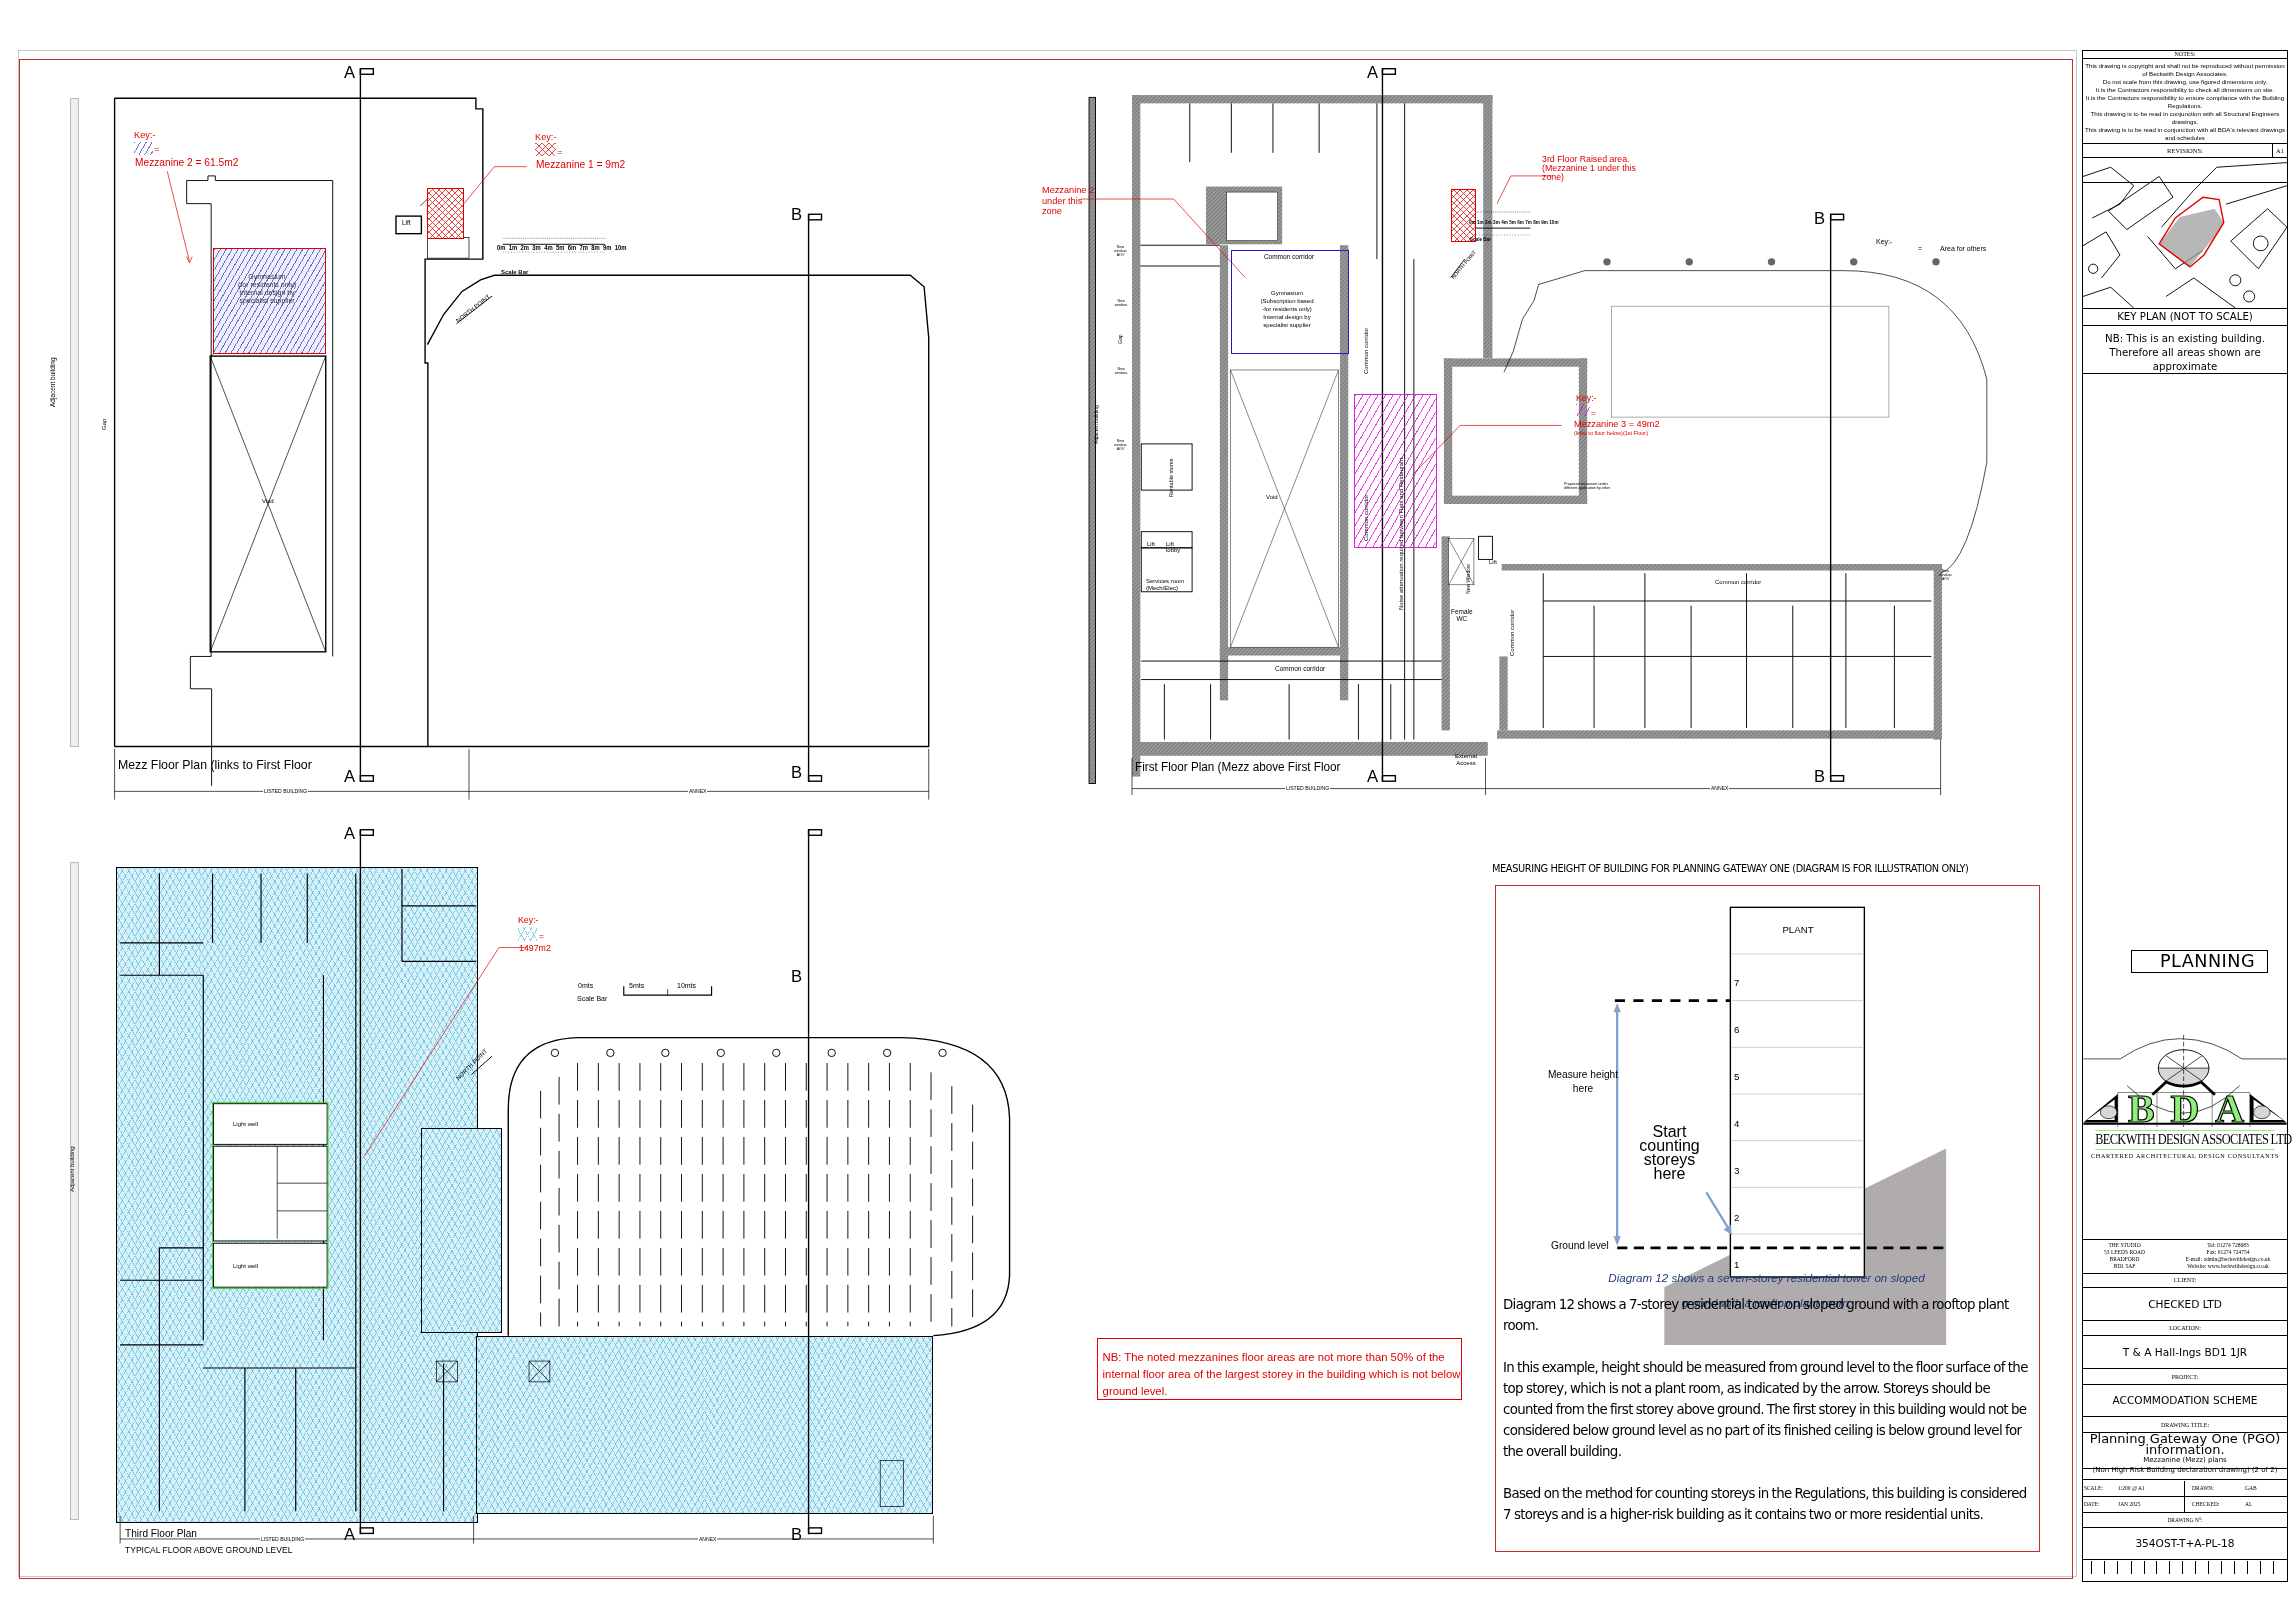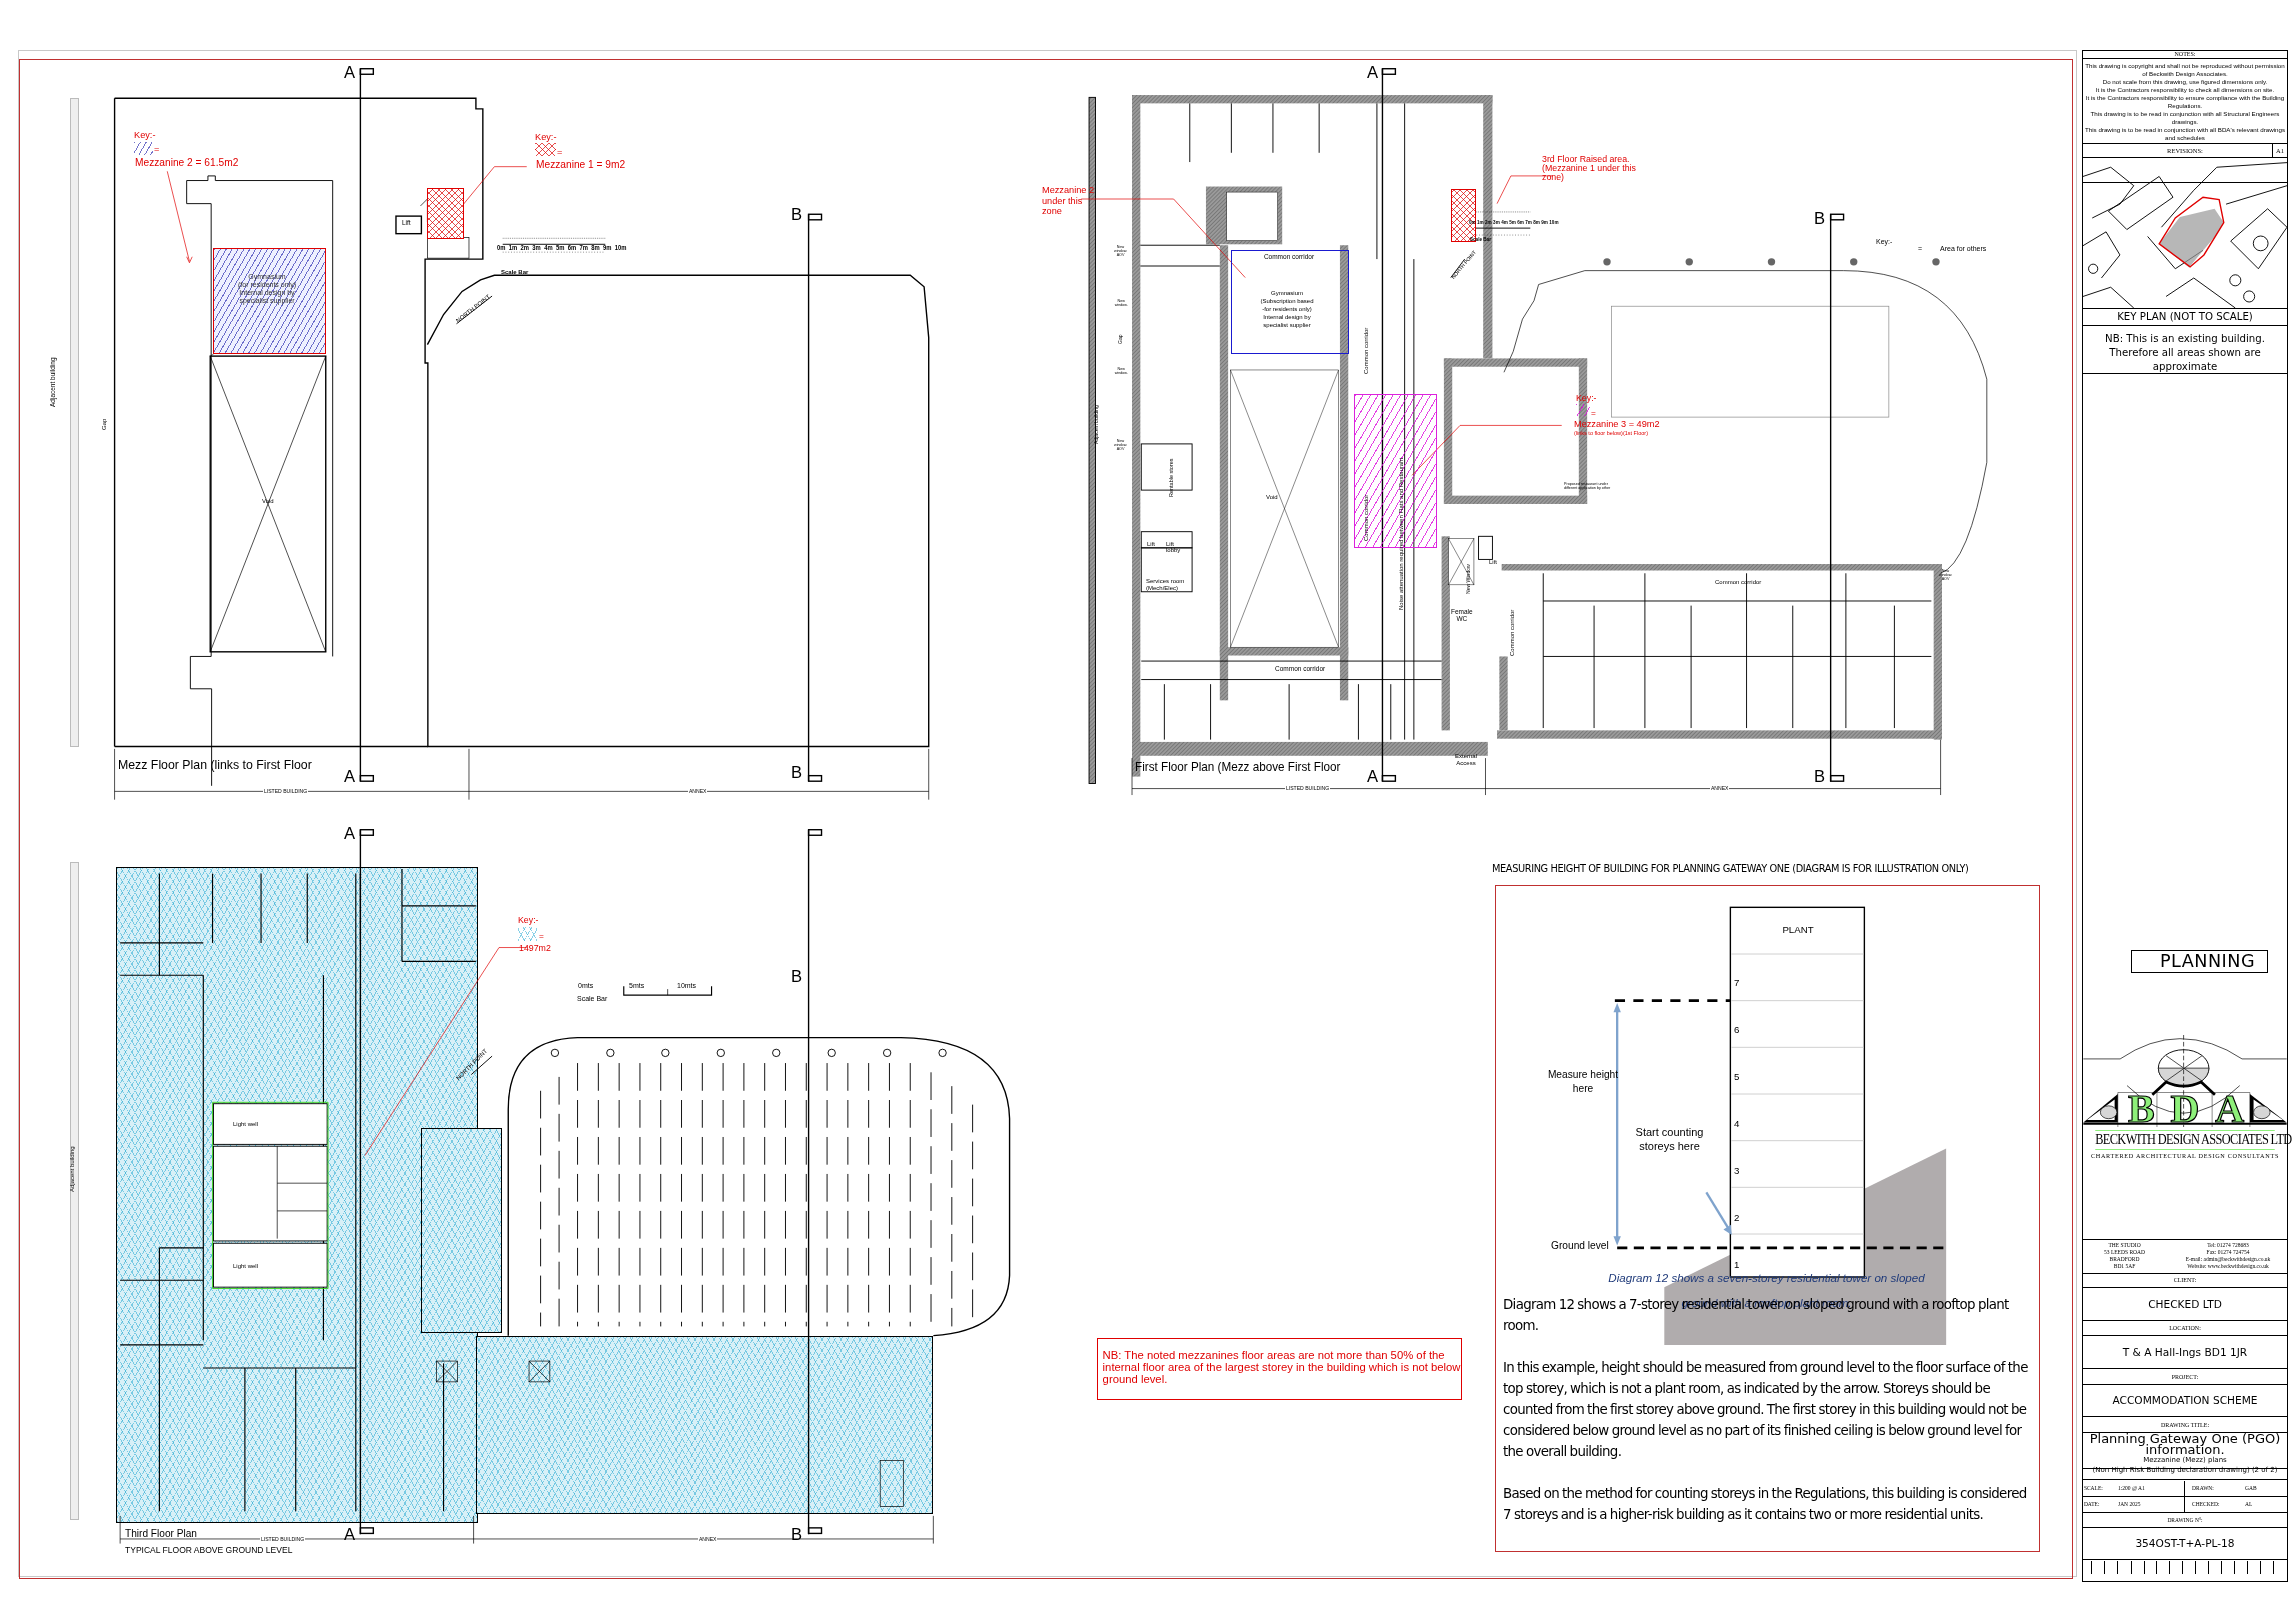--- a/index.html
+++ b/index.html
@@ -14,21 +14,21 @@
   .tb{position:absolute;left:2082px;top:50px;width:204px;height:1530px;border:1.8px solid #000;background:#fff;}
   .tb-row{position:absolute;left:0;width:204px;border-bottom:1.4px solid #000;text-align:center;}
   .serif{font-family:"Liberation Serif",serif;}
   .tb-notes{font-size:6.2px;line-height:8px;padding:0 1.8px;}
   .tb-big{font-family:"DejaVu Sans",sans-serif;font-size:10.6px;}
   .grid-cell{position:absolute;top:0;height:100%;border-right:1.4px solid #000;}
   .planning-box{position:absolute;left:2131px;top:950px;width:119px;height:21px;border:1.4px solid #000;font-family:"DejaVu Sans",sans-serif;font-size:17.6px;line-height:21px;text-align:center;letter-spacing:0.5px;padding-left:16px;}
   .pgo-title{position:absolute;left:1492px;top:863px;font-family:"DejaVu Sans",sans-serif;font-size:10.2px;letter-spacing:-0.4px;white-space:nowrap;transform:scaleX(.96);transform-origin:left;}
   .pgo-box{position:absolute;left:1495px;top:885px;width:543px;height:665px;border:0.9px solid #c03030;}
   .para{font-family:"DejaVu Sans",sans-serif;font-size:13.4px;line-height:21px;letter-spacing:-0.7px;word-spacing:-0.5px;}
-  .nb-box{position:absolute;left:1097px;top:1338px;width:365px;height:62px;border:0.9px solid #e00000;color:#e00000;font-size:11.3px;line-height:12px;padding:10.2px 0 0 4.6px;box-sizing:border-box;}
+  .nb-box{position:absolute;left:1097px;top:1338px;width:365px;height:62px;border:0.9px solid #e00000;color:#e00000;font-size:11.3px;line-height:17px;padding:10.2px 0 0 4.6px;box-sizing:border-box;}
   .hatch-blue{background:repeating-linear-gradient(120deg,rgba(0,0,160,.55) 0 0.9px,transparent 0.9px 5.1px),#eef0ff;}
   .hatch-red{background:repeating-linear-gradient(45deg,rgba(220,0,0,.7) 0 0.7px,transparent 0.7px 4.6px),repeating-linear-gradient(-45deg,rgba(220,0,0,.7) 0 0.7px,transparent 0.7px 4.6px),#fff;}
   .hatch-mag{background:repeating-linear-gradient(120deg,rgba(220,0,220,.75) 0 0.9px,transparent 0.9px 6.5px);}
   .hatch-cyan{background:repeating-linear-gradient(60deg,rgba(40,170,210,.55) 0 0.7px,transparent 0.7px 5.5px),repeating-linear-gradient(-60deg,rgba(40,170,210,.55) 0 0.7px,transparent 0.7px 5.5px),#d8f0f7;}
 </style>
 </head>
 <body>
 
 <div class="sheet-border"></div>
 <div class="sheet-inner"></div>
@@ -515,21 +515,21 @@
   <div>5</div>
   <div>4</div>
   <div>3</div>
   <div>2</div>
   <div>1</div>
 </div>
 <div class="abs lbl" style="left:1537px;top:1068px;width:92px;text-align:center;font-size:10.2px;line-height:14px;">
   <div>Measure height</div>
   <div>here</div>
 </div>
-<div class="abs lbl" style="left:1627px;top:1125px;width:85px;text-align:center;font-size:11px;line-height:14px;">
+<div class="abs lbl" style="left:1627px;top:1125px;width:85px;text-align:center;font-size:16px;line-height:14px;">
   <div>Start counting</div>
   <div>storeys here</div>
 </div>
 <div class="abs lbl" style="left:1551px;top:1240px;font-size:10.2px;">Ground level</div>
 <div class="abs lbl" style="left:1495px;top:1265px;width:543px;text-align:center;font-size:11.6px;line-height:25.4px;font-style:italic;color:#1f3a7a;">
   <div>Diagram 12 shows a seven-storey residential tower on sloped</div>
   <div>ground with a rooftop plant room.</div>
 </div>
 <div class="abs para" style="left:1503px;top:1294px;width:531px;">
   <p style="margin:0 0 21px 0;">Diagram 12 shows a 7-storey residential tower on sloped ground with a rooftop plant room.</p>

